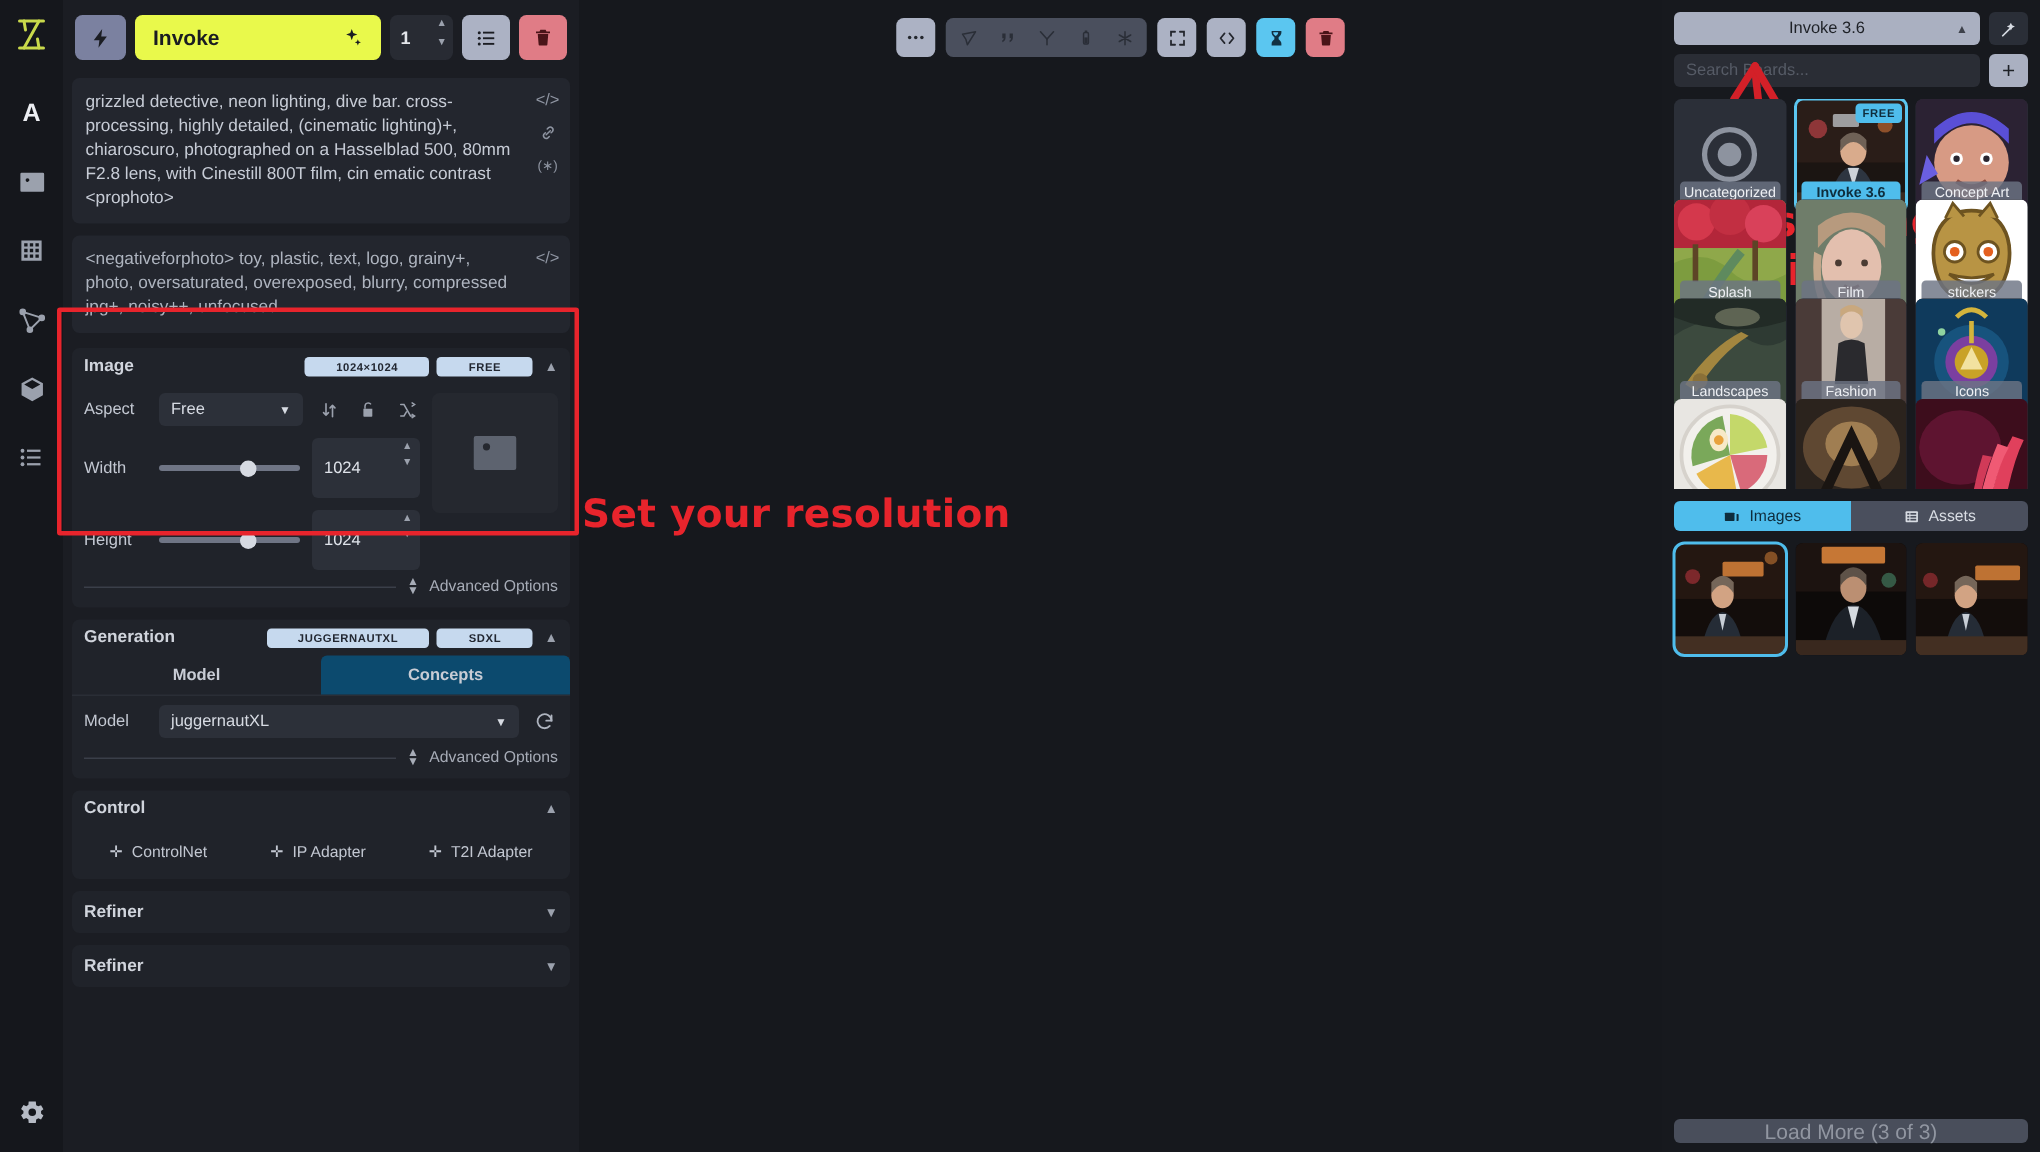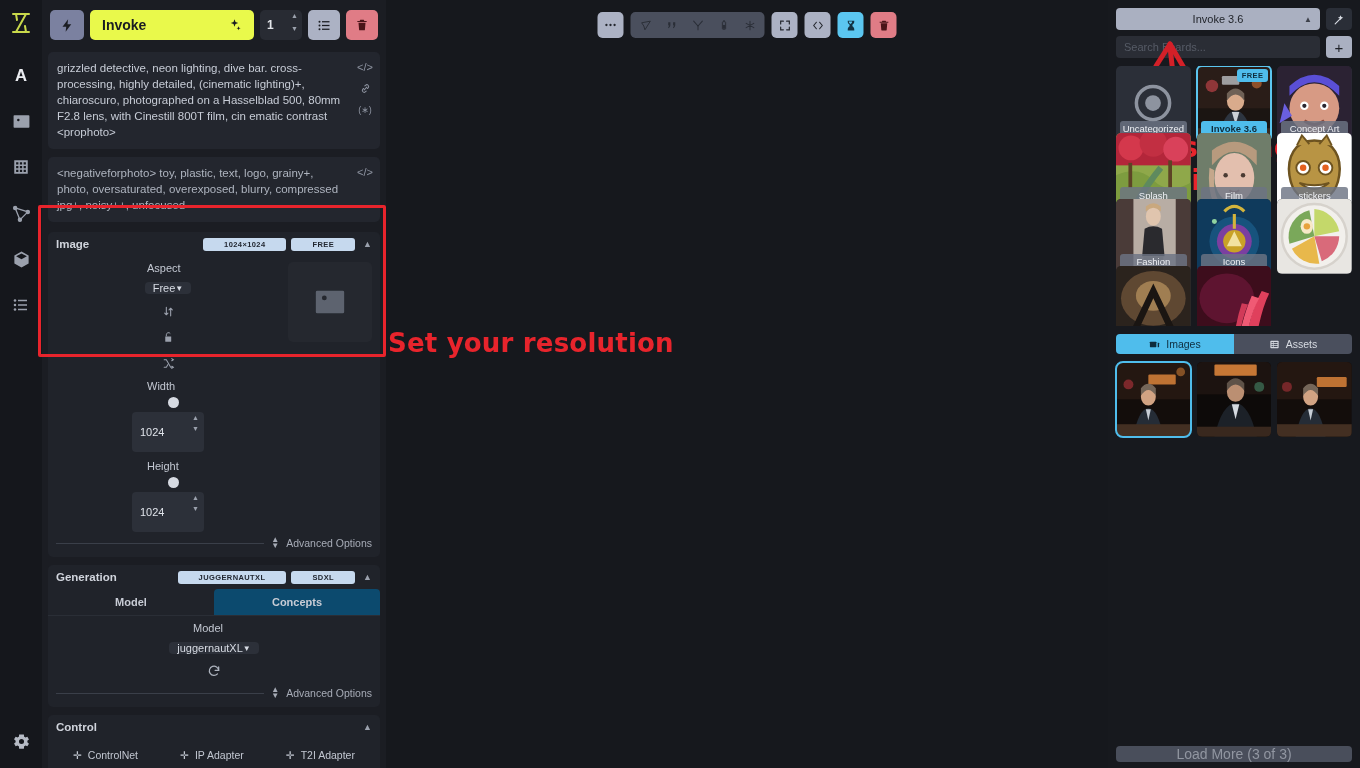--- a/index.html
+++ b/index.html
@@ -73,21 +73,21 @@
     font-size: 11.5px; color: #d0d4dc; font-weight: 700;
   }
   .sec-head .grow { flex: 1; }
   .badge {
     background: #c6d9ee; color: #222731; font-size: 7.5px; font-weight: 700;
     border-radius: 3px; padding: 2px 21px; letter-spacing: .4px; margin-left: 5px;
   }
   .chev { color: #9ba1ad; font-size: 9px; margin-left: 8px; }
 
   .sec-body { padding: 6px 8px 8px 8px; }
-  .row { display: flex; align-items: center; gap: 8px; margin-bottom: 8px; flex-direction: column; }
+  .row { display: flex; align-items: center; gap: 8px; margin-bottom: 8px; }
   .row-label { width: 42px; font-size: 11px; color: #c3c8d2; }
   .select {
     background: #2c3039; border-radius: 4px; height: 22px; flex: 1;
     display: flex; align-items: center; justify-content: space-between;
     padding: 0 8px; font-size: 11px; color: #d7dbe3;
   }
   .mini-ico { width: 18px; height:18px; display:flex; align-items:center; justify-content:center; color:#9ba1ad; }
   .slider { flex: 1; height: 18px; position: relative; display: flex; align-items: center; }
   .slider .track { height: 4px; background: #6f7585; border-radius: 2px; width: 100%; }
   .slider .knob { position: absolute; left: 57%; width: 11px; height: 11px; border-radius: 50%; background: #d6dae2; }
@@ -666,20 +666,31 @@
           <circle cx="39" cy="28" r="5.5" fill="#fff" stroke="#6d5320" stroke-width="1.5"></circle>
           <circle cx="21" cy="28" r="2.6" fill="#e4601f"></circle>
             <circle cx="39" cy="28" r="2.6" fill="#e4601f"></circle>
           <path d="M18 40 Q30 50 42 40 Q30 44 18 40 Z" fill="#fff" stroke="#6d5320" stroke-width="1.5"></path>
           <path d="M16 10 L20 2 L26 9" fill="#b89444" stroke="#6d5320" stroke-width="1.5"></path>
           <path d="M44 10 L40 2 L34 9" fill="#b89444" stroke="#6d5320" stroke-width="1.5"></path>
         </svg>
         <div class="board-label">stickers</div>
       </div>
 
+      <div class="board">
+        <svg width="100%" height="100%" viewBox="0 0 60 60" preserveAspectRatio="xMidYMid slice">
+          <rect width="60" height="60" fill="#2e3a33"></rect>
+          <path d="M0 20 Q20 6 34 18 Q48 30 60 22 L60 60 L0 60 Z" fill="#3c4a3e"></path>
+          <path d="M6 46 Q20 26 36 18 L40 20 Q24 30 12 50 Z" fill="#a3863f"></path>
+          <circle cx="14" cy="44" r="4" fill="#8a7038"></circle>
+          <path d="M0 0 L60 0 L60 12 Q30 22 0 10 Z" fill="#222b26"></path>
+          <ellipse cx="34" cy="10" rx="12" ry="5" fill="#cfcfa8" opacity=".35"></ellipse>
+        </svg>
+        <div class="board-label">Landscapes</div>
+      </div>
 
       <div class="board">
         <svg width="100%" height="100%" viewBox="0 0 60 60" preserveAspectRatio="xMidYMid slice">
           <rect width="60" height="60" fill="#4a3b38"></rect>
           <rect x="14" y="0" width="34" height="60" fill="#b8ada4"></rect>
           <ellipse cx="30" cy="14" rx="6" ry="7.5" fill="#e0c5ae"></ellipse>
           <path d="M23 24 Q30 20 37 24 L39 46 L21 46 Z" fill="#2a2a2e"></path>
           <rect x="22" y="46" width="16" height="14" fill="#8d8881"></rect>
           <path d="M24 10 Q30 4 36 10 L36 6 Q30 1 24 6 Z" fill="#c9a87e"></path>
         </svg>

